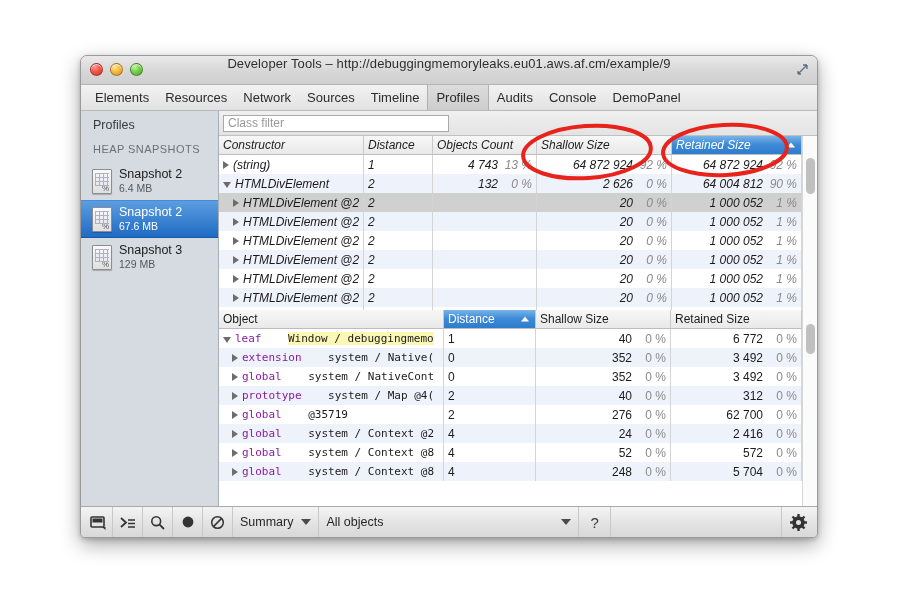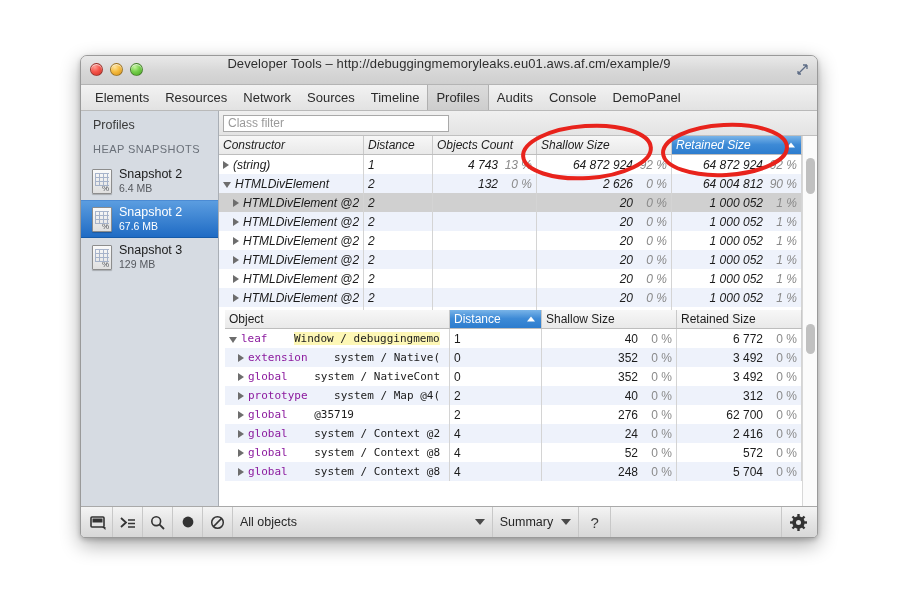--- a/index.html
+++ b/index.html
@@ -239,21 +239,21 @@
   .c-reta { flex: 1 1 auto; }
 
   
   .r-obj  { flex: 0 0 225px; }
   .r-dist { flex: 0 0 92px; }
   .r-shal { flex: 0 0 135px; }
   .r-reta { flex: 1 1 auto; }
 
   
   #top-grid { flex: 0 0 174px; display: flex; min-height:0;font-style:italic; }
-  #bottom-grid { flex: 1 1 auto; display: flex; min-height:0;padding-left:6px; }
+  #bottom-grid { flex: 1 1 auto; display: flex; min-height:0; }
 
   .grid-wrap { flex: 1 1 auto; display: flex; flex-direction: column; min-width: 0; }
 
   
   .vscroll {
     flex: 0 0 15px; width: 15px;
     background: #fbfbfb;
     border-left: 1px solid #d8d8d8;
     position: relative;
   }
@@ -819,26 +819,26 @@
       <svg width="14" height="14" viewBox="0 0 14 14">
           <circle cx="7" cy="7" r="5.4" fill="#333"></circle>
         </svg>
     </div>
     <div class="tb-btn">
       <svg width="15" height="15" viewBox="0 0 15 15">
         <circle cx="7.5" cy="7.5" r="5.8" fill="none" stroke="#333" stroke-width="1.5"></circle>
         <path d="M3.4 11.6 L11.6 3.4" stroke="#333" stroke-width="1.5"></path>
       </svg>
     </div>
+    <div class="tb-select">
+      <span>Summary</span>
+      <span class="caret"></span>
+    </div>
     <div class="tb-select grow">
       <span>All objects</span>
-      <span class="caret"></span>
-    </div>
-    <div class="tb-select">
-      <span>Summary</span>
       <span class="caret"></span>
     </div>
     <div class="tb-help">?</div>
     <div class="tb-spacer"></div>
     <div class="tb-gear">
       <svg width="17" height="17" viewBox="0 0 17 17">
         <g fill="#333">
           <circle cx="8.5" cy="8.5" r="6.2"></circle>
           <rect x="7.3" y="0" width="2.4" height="17"></rect>
           <rect x="0" y="7.3" width="17" height="2.4"></rect>

